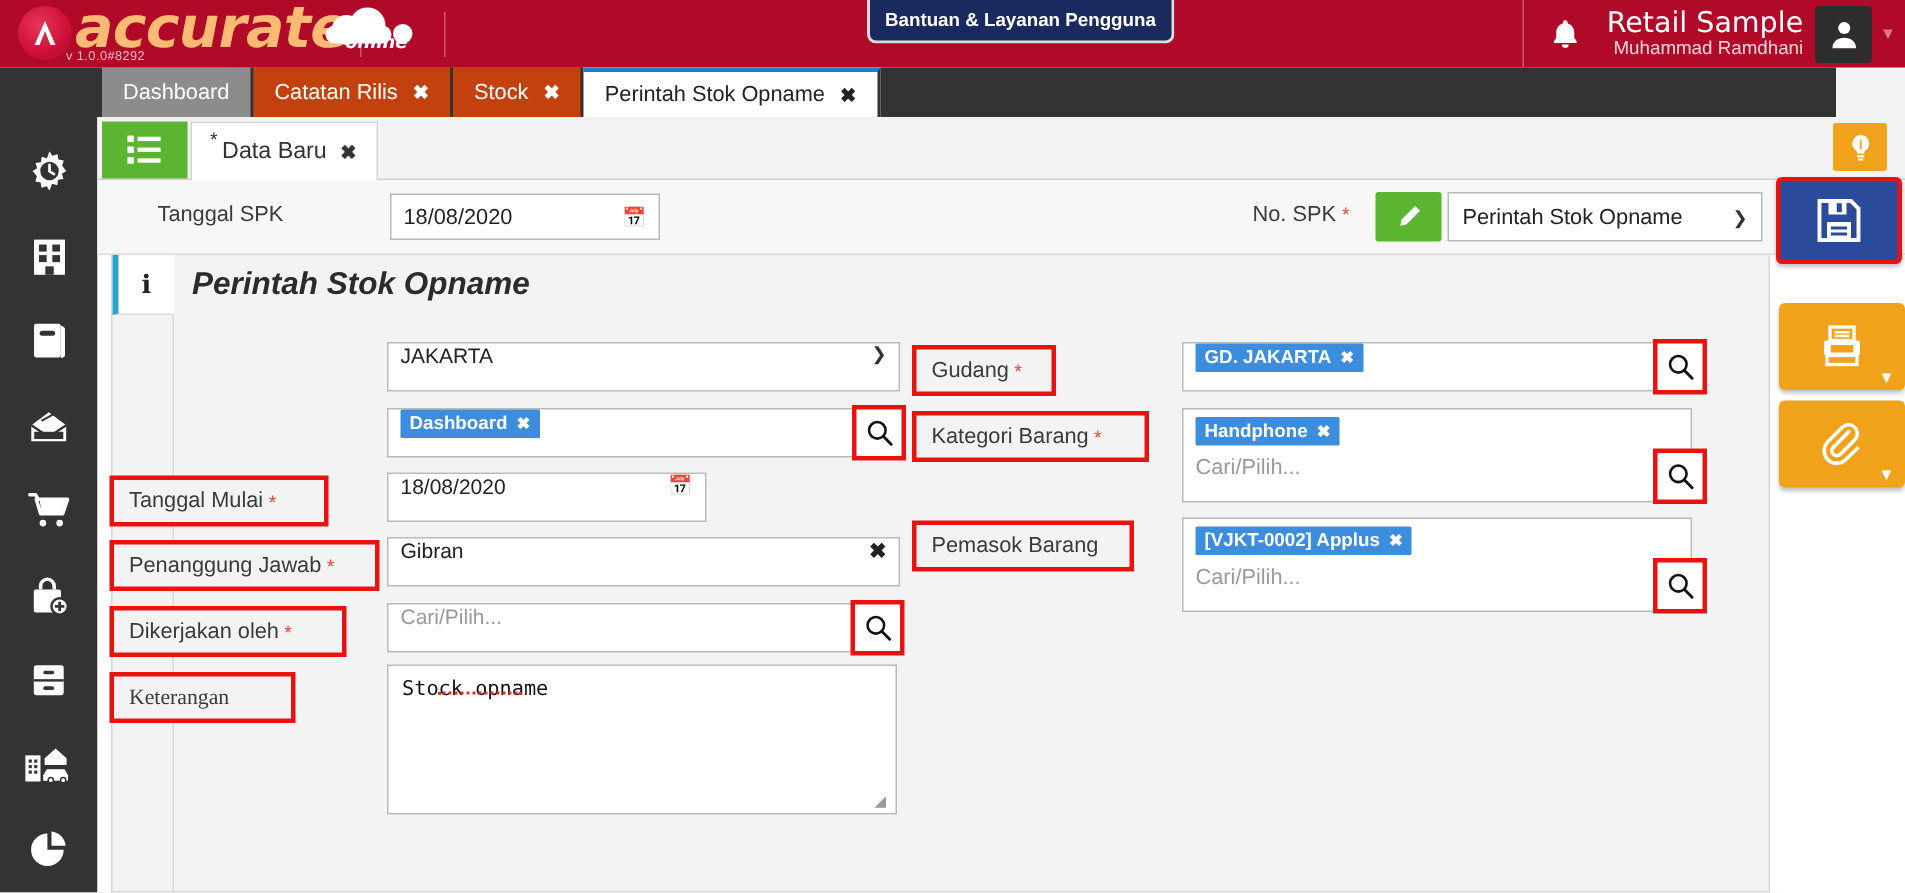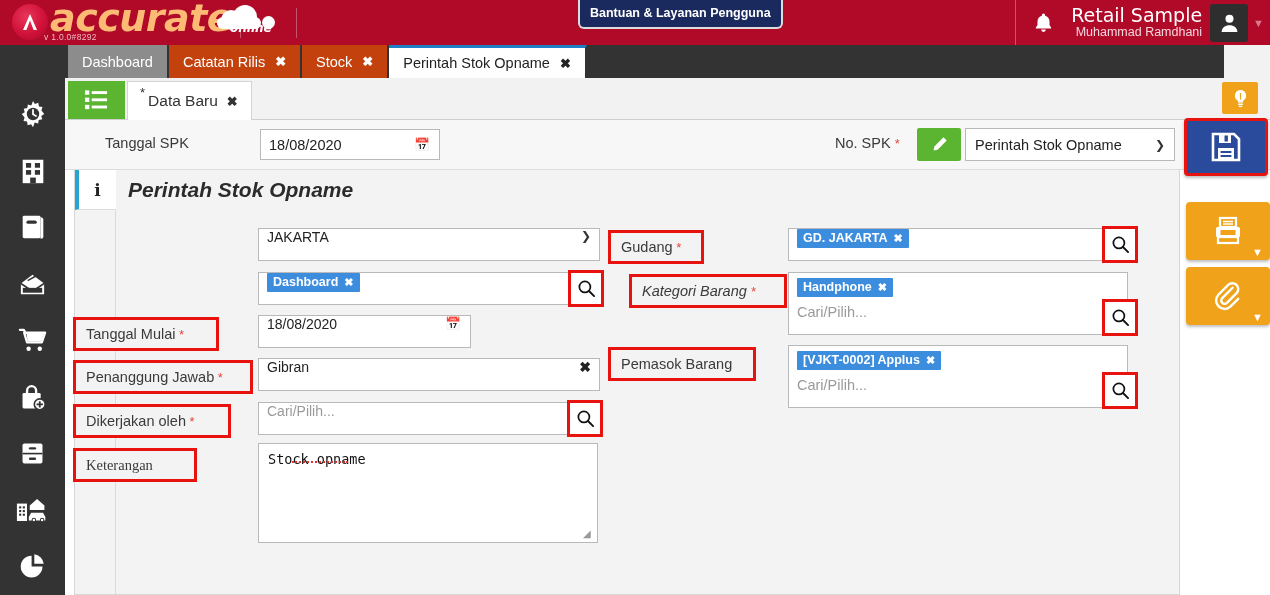--- a/index.html
+++ b/index.html
@@ -488,21 +488,21 @@
     <div class="ta" style="left:183px;top:273px;width:340px;height:100px;">
       <span>Stock opname</span>
     </div>
     <div class="sq" style="left:217px;top:291px;width:56px;"></div>
     <div class="ta-grip" style="left:508px;top:358px;">◢</div>
 
     <div class="lblbox" style="left:533px;top:60px;width:96px;height:34px;">
       <span class="lbl">Gudang</span>
         <span class="req">&nbsp;*</span>
     </div>
-    <div class="lblbox" style="left:554px;top:104px;width:158px;height:34px;font-style:italic;">
+    <div class="lblbox" style="left:533px;top:104px;width:158px;height:34px;">
       <span class="lbl">Kategori Barang</span>
         <span class="req">&nbsp;*</span>
     </div>
     <div class="lblbox" style="left:533px;top:177px;width:148px;height:34px;">
       <span class="lbl">Pemasok Barang</span>
     </div>
 
     <div class="field flexrow" style="left:713px;top:58px;width:340px;height:33px;">
       <span class="chip">
         <span>GD. JAKARTA</span>

